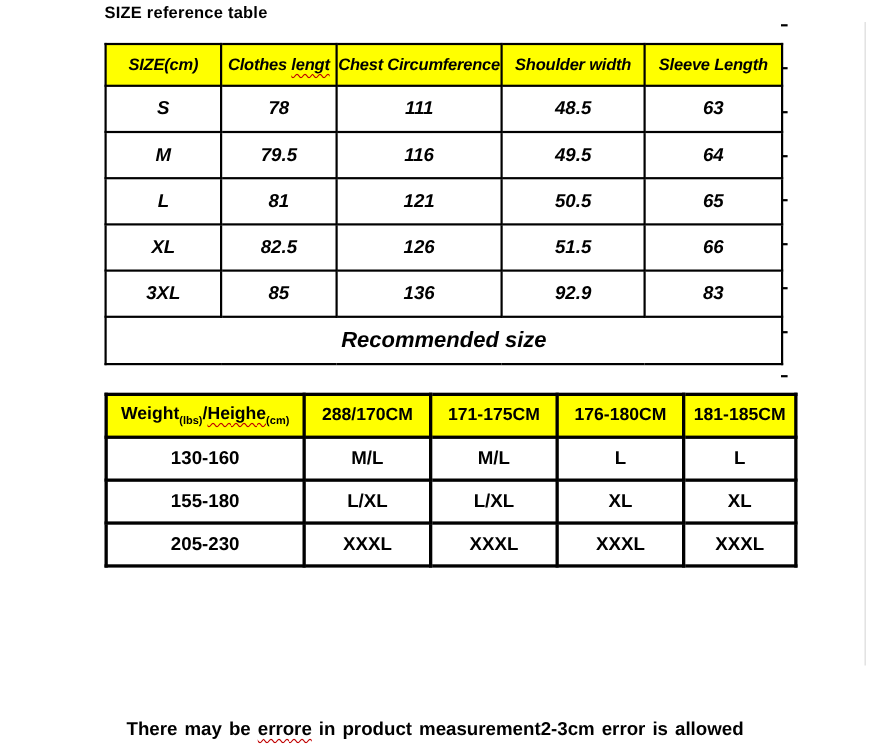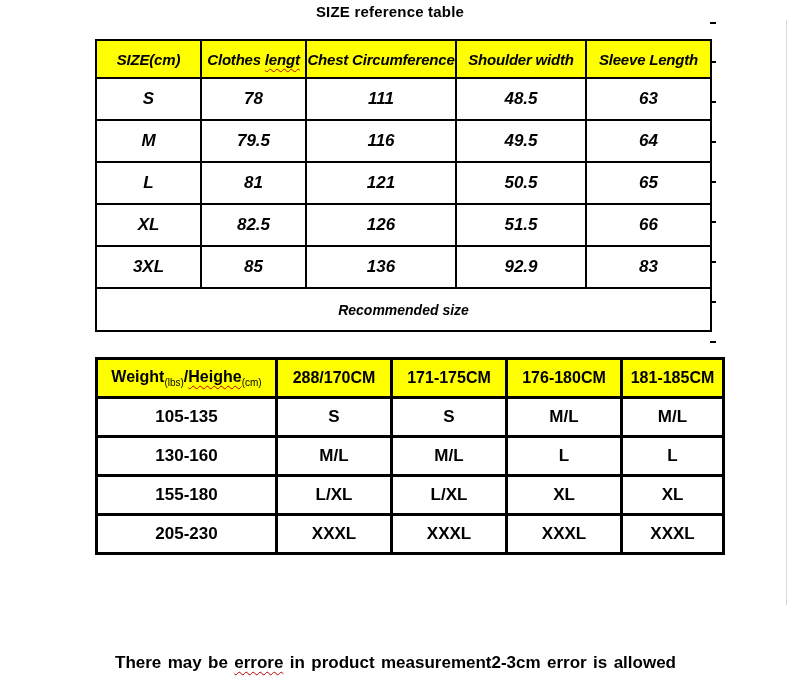--- a/index.html
+++ b/index.html
@@ -6,41 +6,41 @@
   body{
     width:793px;height:686px;background:#ffffff;
     font-family:"Liberation Sans",sans-serif;
     font-weight:bold;color:#000;
     position:relative;overflow:hidden;
   }
   .page{position:absolute;left:0;top:0;width:793px;height:686px;}
 
   .title{
     position:absolute;left:95px;top:3px;width:590px;
-    text-align:center;font-size:15px;letter-spacing:0.2px;
+    text-align:left;font-size:15px;letter-spacing:0.2px;
   }
 
   table{border-collapse:collapse;table-layout:fixed;position:absolute;}
   td,th{padding:0;text-align:center;vertical-align:middle;white-space:nowrap;overflow:visible;}
 
   
   .size-table{left:95px;top:39px;font-style:italic;}
   .size-table td,.size-table th{border:2px solid #000;}
   .size-table th{height:36px;font-size:15px;letter-spacing:-0.2px;}
   .size-table td{height:40px;font-size:17px;}
-  .size-table .merged td{height:41px;font-size:14px;margin-left:24px;}
+  .size-table .merged td{height:41px;font-size:20px;margin-left:24px;}
   .yellow{background:#FFFF00;}
 
   
   .rec-table{left:95px;top:357px;}
   .rec-table td,.rec-table th{border:3px solid #000;}
   .rec-table th{height:36px;font-size:16px;}
   .rec-table td{height:36px;font-size:17px;}
 
-  .sub{font-size:10px;vertical-align:-4px;font-weight:normal;}
+  .sub{font-size:10px;vertical-align:-4px;font-weight:bold;}
   .wavy{
     text-decoration-line:underline;
     text-decoration-style:wavy;
     text-decoration-color:#C00000;
     text-decoration-thickness:1px;
     text-underline-offset:3px;
     text-decoration-skip-ink:none;
   }
 
   
@@ -131,27 +131,20 @@
     </colgroup>
     <tbody>
         <tr>
       <th class="yellow"><span>Weight</span><span class="sub">(lbs)</span><span>/</span><span class="wavy">Heighe</span><span class="sub">(cm)</span></th>
       <th class="yellow">288/170CM</th>
       <th class="yellow">171-175CM</th>
       <th class="yellow">176-180CM</th>
       <th class="yellow">181-185CM</th>
     </tr>
     <tr>
-      <td>105-135</td>
-      <td>S</td>
-      <td>S</td>
-      <td>M/L</td>
-      <td>M/L</td>
-    </tr>
-    <tr>
       <td>130-160</td>
       <td>M/L</td>
       <td>M/L</td>
       <td>L</td>
       <td>L</td>
     </tr>
     <tr>
       <td>155-180</td>
       <td>L/XL</td>
       <td>L/XL</td>

